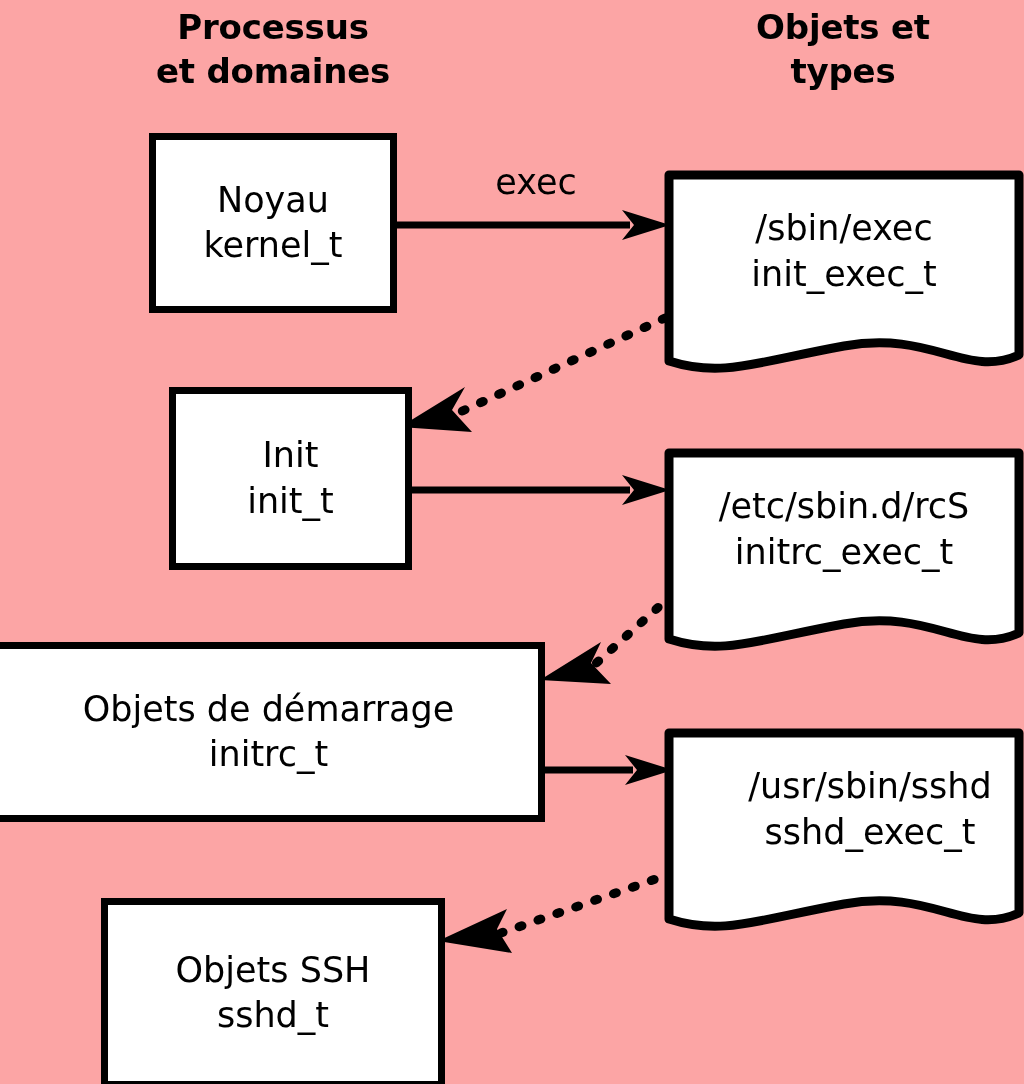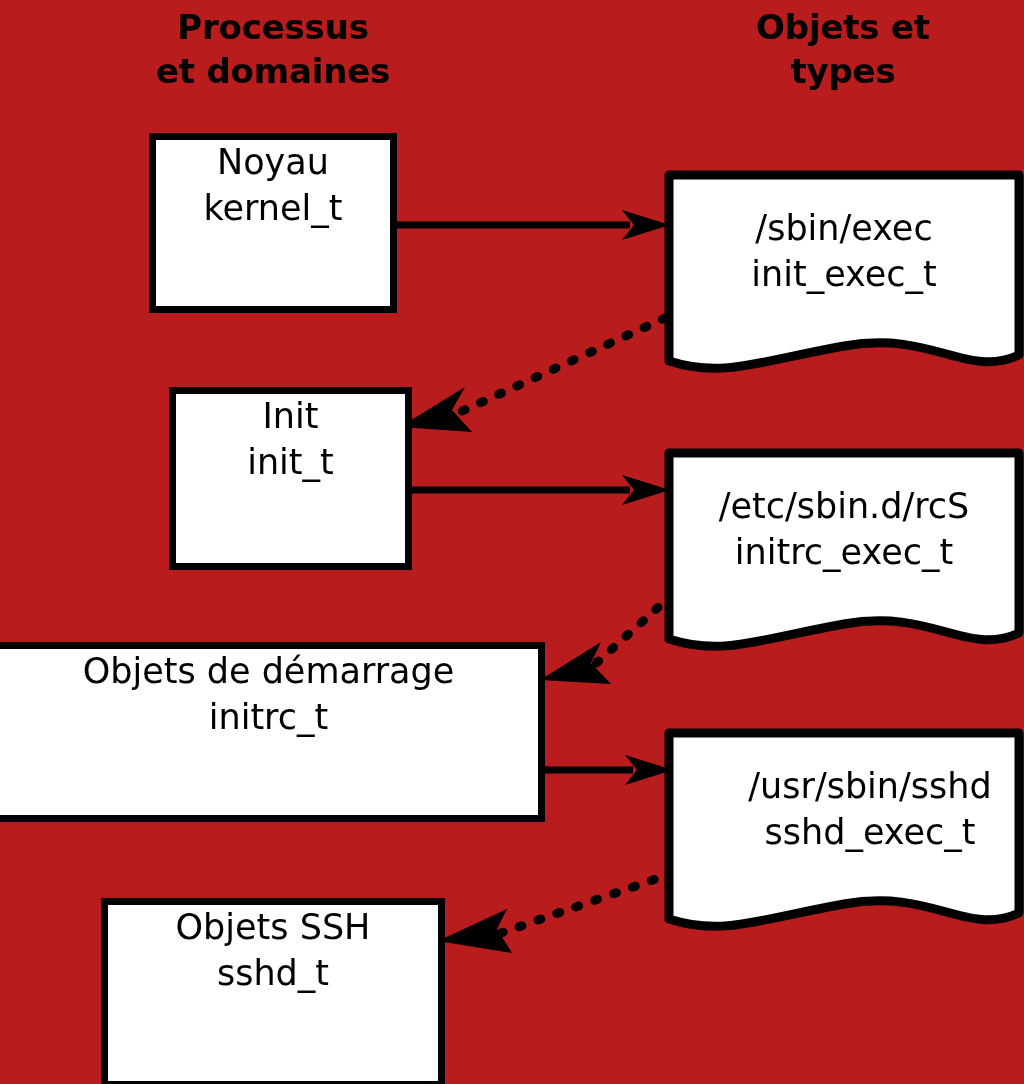--- a/index.html
+++ b/index.html
@@ -4,21 +4,21 @@
 <style>
   html, body {
     margin: 0;
     padding: 0;
     background: #ffffff;
   }
   #canvas {
     position: relative;
     width: 1024px;
     height: 1084px;
-    background: #b91c1c;
+    background: #fca5a5;
     overflow: hidden;
     font-family: "DejaVu Sans", "Liberation Sans", sans-serif;
   }
   .col-header {
     position: absolute;
     font-weight: bold;
     font-size: 34px;
     line-height: 1.28;
     color: #000000;
     text-align: center;
@@ -29,20 +29,21 @@
   #hdr-right { left: 692px; top: 6px;  width: 302px; }
 
   .node-box {
     position: absolute;
     box-sizing: border-box;
     border: 7px solid #000000;
     background: #ffffff;
     display: flex;
     flex-direction: column;
     align-items: center;
+    justify-content: center;
     color: #000000;
     font-size: 35px;
     line-height: 1.30;
     text-align: center;
     white-space: pre-line;
     z-index: 3;
   }
 
   .doc-shape {
     position: absolute;
@@ -82,20 +83,21 @@
 
   <div class="col-header" id="hdr-right">Objets et
 types</div>
 
   <div class="edge" style="left:390px; top:210px;">
     <svg width="290" height="60" viewBox="0 0 290 60">
       <line x1="0" y1="15" x2="240" y2="15" stroke="#000" stroke-width="7"></line>
       <polygon points="232,0 280,15 232,30 244,15" fill="#000"></polygon>
     </svg>
   </div>
+  <div class="edge-label" style="left:466px; top:163px; width:140px;">exec</div>
 
   <div class="edge" style="left:390px; top:310px;">
     <svg width="290" height="125" viewBox="0 0 290 125">
       <line x1="275" y1="8" x2="68" y2="103" stroke="#000" stroke-width="9" stroke-dasharray="3 17" stroke-linecap="round"></line>
       <polygon points="75,77 10,117 82,122 62,100" fill="#000"></polygon>
     </svg>
   </div>
 
   <div class="edge" style="left:390px; top:475px;">
     <svg width="290" height="60" viewBox="0 0 290 60">

